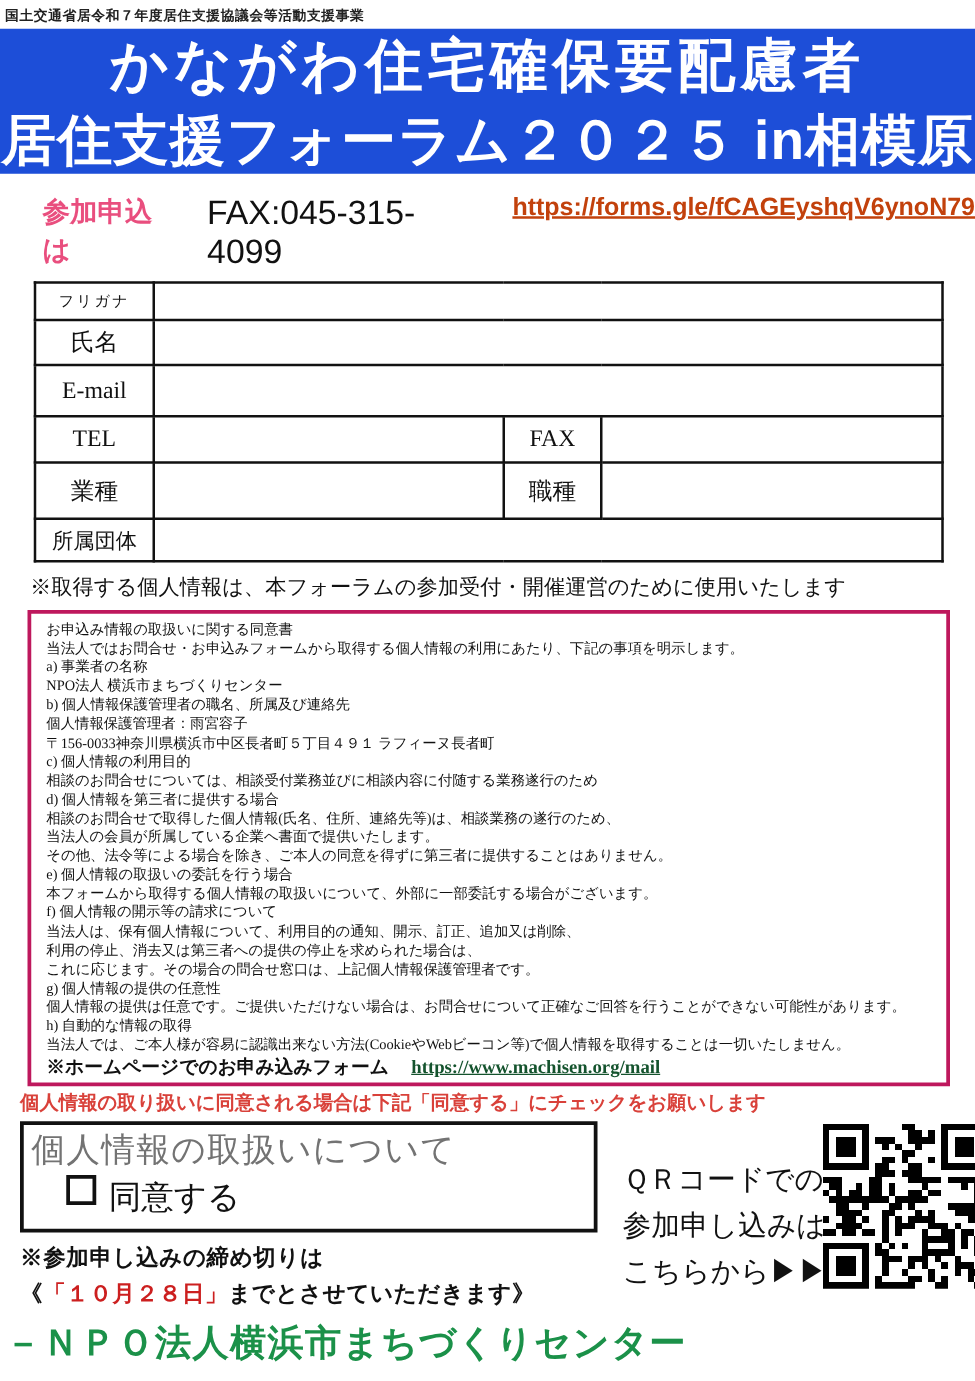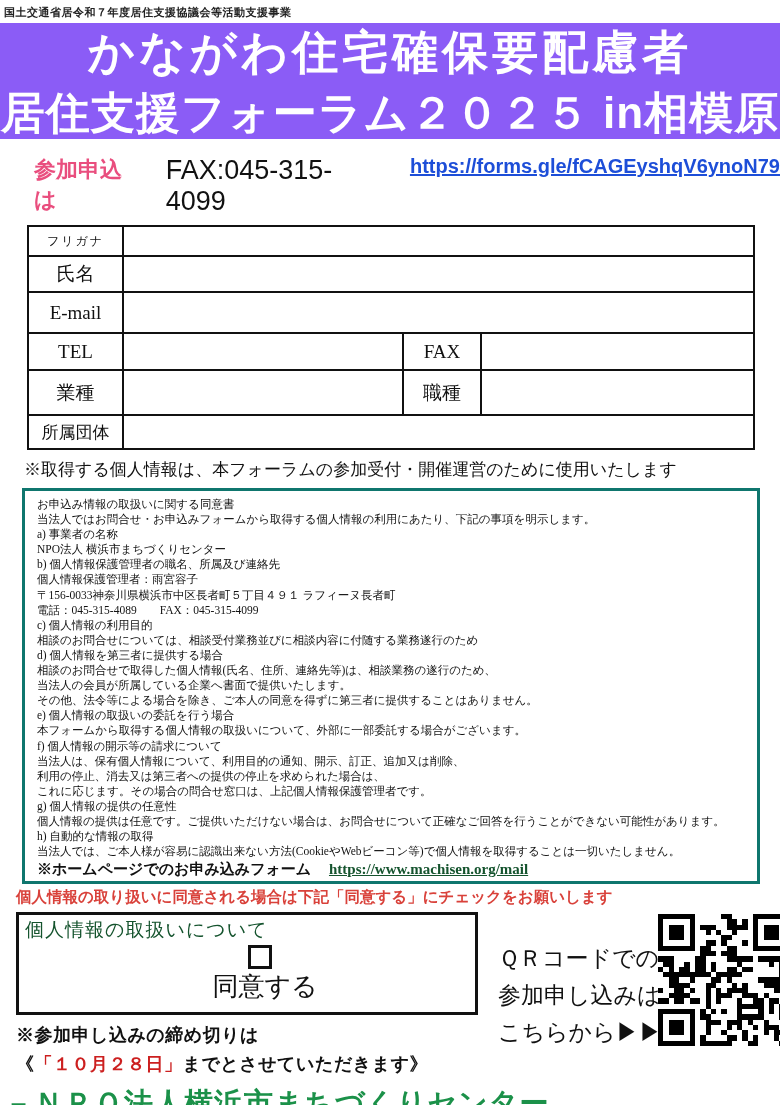--- a/index.html
+++ b/index.html
@@ -19,21 +19,21 @@
     margin-top:3px; width:780px; height:116px;
     display:flex; flex-direction:column; justify-content:space-between;
     padding:4px 0 2px 0; text-align:center;
   }
   .title-line1 { color:#fff; font-size:46px; font-weight:bold; letter-spacing:4px; line-height:1.1; }
   .title-line2 { color:#fff; font-size:44px; font-weight:bold; letter-spacing:1px; line-height:1.1; }
   
   .apply-row { display:flex; align-items:flex-start; margin:16px 0 8px 34px; }
   .apply-label { font-size:22px; font-weight:bold; }
   .apply-fax { font-size:27px; margin-left:36px; font-family:"Liberation Sans", sans-serif; font-stretch:condensed; }
-  .apply-url { font-size:20px; font-weight:bold; margin-left:48px; color:#1d4ed8; text-decoration:underline; }
+  .apply-url { font-size:20px; font-weight:bold; margin-left:48px; color:#c2410c; text-decoration:underline; }
   
   table.form-table {
     border-collapse:collapse; margin:8px 0 0 27px; width:728px;
     font-family:"Liberation Serif", serif;
   }
   table.form-table td { border:2px solid #111; background:#fff; }
   td.lbl { width:95px; text-align:center; font-size:19px; }
   td.lbl-sm { width:95px; text-align:center; font-size:12px; letter-spacing:2px; }
   td.lbl2 { width:78px; text-align:center; font-size:19px; }
   tr.r-furigana td { height:30px;border-radius:15px; }
@@ -42,39 +42,39 @@
   tr.r-tel td { height:37px; }
   tr.r-ind td { height:45px; }
   tr.r-org td { height:34px; }
   td.val { background:#fff; }
   
   .table-note {
     margin:8px 0 0 24px; font-size:17px; font-family:"Liberation Serif", serif; color:#111;
   }
   
   .privacy-box {
-    margin:7px 0 0 22px; width:738px; border:3px solid #0f766e;
+    margin:7px 0 0 22px; width:738px; border:3px solid #be185d;
     padding:6px 10px 4px 12px; font-family:"Liberation Serif", serif;
     font-size:11.5px; line-height:15.1px; color:#111;
   }
   .privacy-box .pline { white-space:nowrap; }
   .privacy-form-line {
     margin-top:3px; font-size:15px; font-weight:bold; font-family:"Liberation Serif", serif;
   }
   .privacy-form-line a { color:#14532d; margin-left:14px; }
   
   .consent-notice { margin:3px 0 0 16px; font-size:15.5px; font-weight:bold; }
   
   .consent-qr { display:flex; margin:4px 0 0 16px; }
   .consent-col { width:466px; }
   .agree-box {
     width:462px; border:3px solid #111; padding:2px 8px 8px 6px; background:#fff;
   }
-  .agree-title { font-size:19px; color:#14532d; letter-spacing:1px; }
-  .agree-row { display:flex; align-items:center; margin:2px 0 0 28px;flex-direction:column; }
+  .agree-title { font-size:27px; color:#737373; letter-spacing:1px; }
+  .agree-row { display:flex; margin:2px 0 0 28px; }
   .agree-checkbox {
     width:24px; height:24px; border:3px solid #111; background:#fff; display:inline-block;
   }
   .agree-label { font-size:26px; margin-left:10px; }
   .deadline1 { margin-top:8px; font-size:18px; font-weight:bold; letter-spacing:0.5px; }
   .deadline2 { margin-top:5px; font-size:18px; font-weight:bold; letter-spacing:0.5px; }
   .qr-text-col { width:150px; margin-left:20px; margin-top:28px; }
   .qr-text-col div { font-size:23px; line-height:37px; white-space:nowrap; }
   .qr-wrap { margin-left:10px; margin-top:2px; }
   .qr-wrap svg { width:132px; height:132px; display:block; }
@@ -82,21 +82,21 @@
   .org-row { display:flex; align-items:center; margin:8px 0 0 4px; }
   .org-name { font-size:29px; font-weight:bold; white-space:nowrap; letter-spacing:1px; }
 </style>
 </head>
 <body>
 
 <div class="page">
 
   <div class="program-note">国土交通省居令和７年度居住支援協議会等活動支援事業</div>
 
-  <div class="title-band" style="background: #8b5cf6; align-items: center;">
+  <div class="title-band" style="background: #1d4ed8; align-items: center;">
     <div class="title-line1">かながわ住宅確保要配慮者</div>
     <div class="title-line2">居住支援フォーラム２０２５ in相模原</div>
   </div>
 
   <div class="apply-row">
     <span class="apply-label" style="color: rgb(233, 78, 126);">参加申込は</span>
     <span class="apply-fax">FAX:045-315-4099</span>
     <a href="#" class="apply-url">https://forms.gle/fCAGEyshqV6ynoN79</a>
   </div>
 
@@ -136,21 +136,20 @@
   <div class="table-note">※取得する個人情報は、本フォーラムの参加受付・開催運営のために使用いたします</div>
 
   <div class="privacy-box">
     <div class="pline">お申込み情報の取扱いに関する同意書</div>
     <div class="pline">当法人ではお問合せ・お申込みフォームから取得する個人情報の利用にあたり、下記の事項を明示します。</div>
     <div class="pline">a) 事業者の名称</div>
     <div class="pline">NPO法人 横浜市まちづくりセンター</div>
     <div class="pline">b) 個人情報保護管理者の職名、所属及び連絡先</div>
     <div class="pline">個人情報保護管理者：雨宮容子</div>
     <div class="pline">〒156-0033神奈川県横浜市中区長者町５丁目４９１ ラフィーヌ長者町</div>
-    <div class="pline">電話：045-315-4089　　FAX：045-315-4099</div>
     <div class="pline">c) 個人情報の利用目的</div>
     <div class="pline">相談のお問合せについては、相談受付業務並びに相談内容に付随する業務遂行のため</div>
     <div class="pline">d) 個人情報を第三者に提供する場合</div>
     <div class="pline">相談のお問合せで取得した個人情報(氏名、住所、連絡先等)は、相談業務の遂行のため、</div>
     <div class="pline">当法人の会員が所属している企業へ書面で提供いたします。</div>
     <div class="pline">その他、法令等による場合を除き、ご本人の同意を得ずに第三者に提供することはありません。</div>
     <div class="pline">e) 個人情報の取扱いの委託を行う場合</div>
     <div class="pline">本フォームから取得する個人情報の取扱いについて、外部に一部委託する場合がございます。</div>
     <div class="pline">f) 個人情報の開示等の請求について</div>
     <div class="pline">当法人は、保有個人情報について、利用目的の通知、開示、訂正、追加又は削除、</div>

